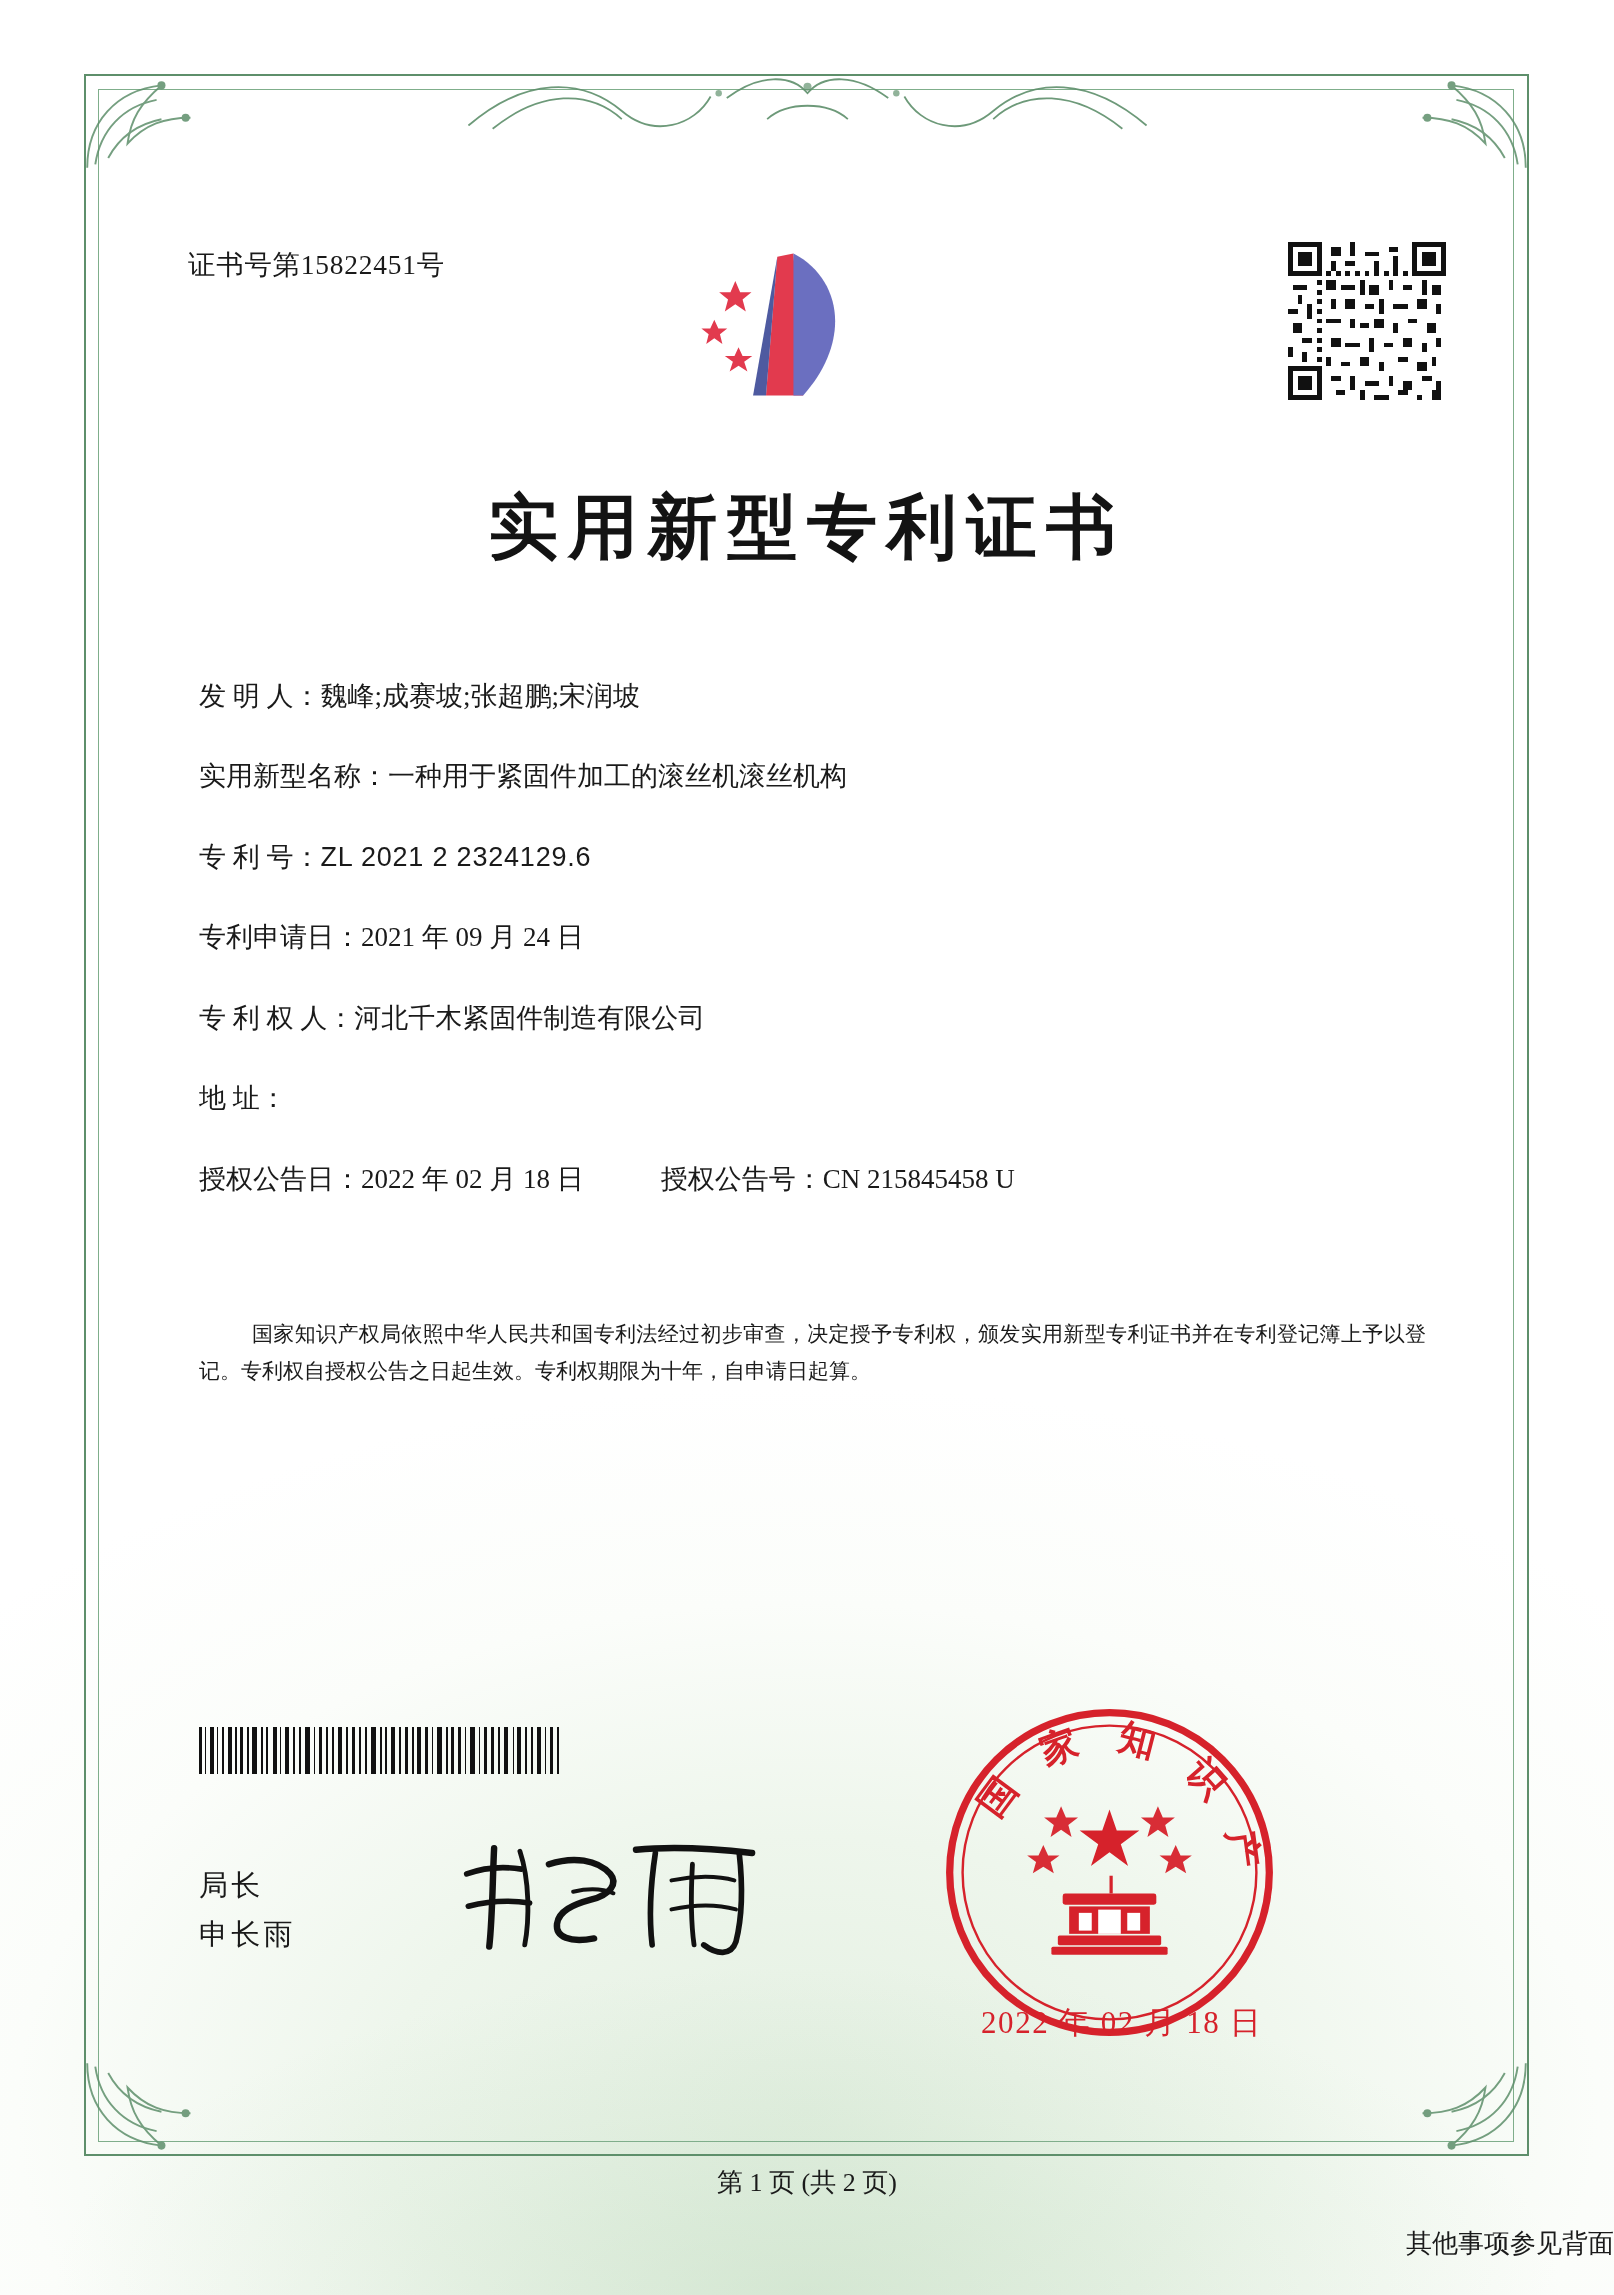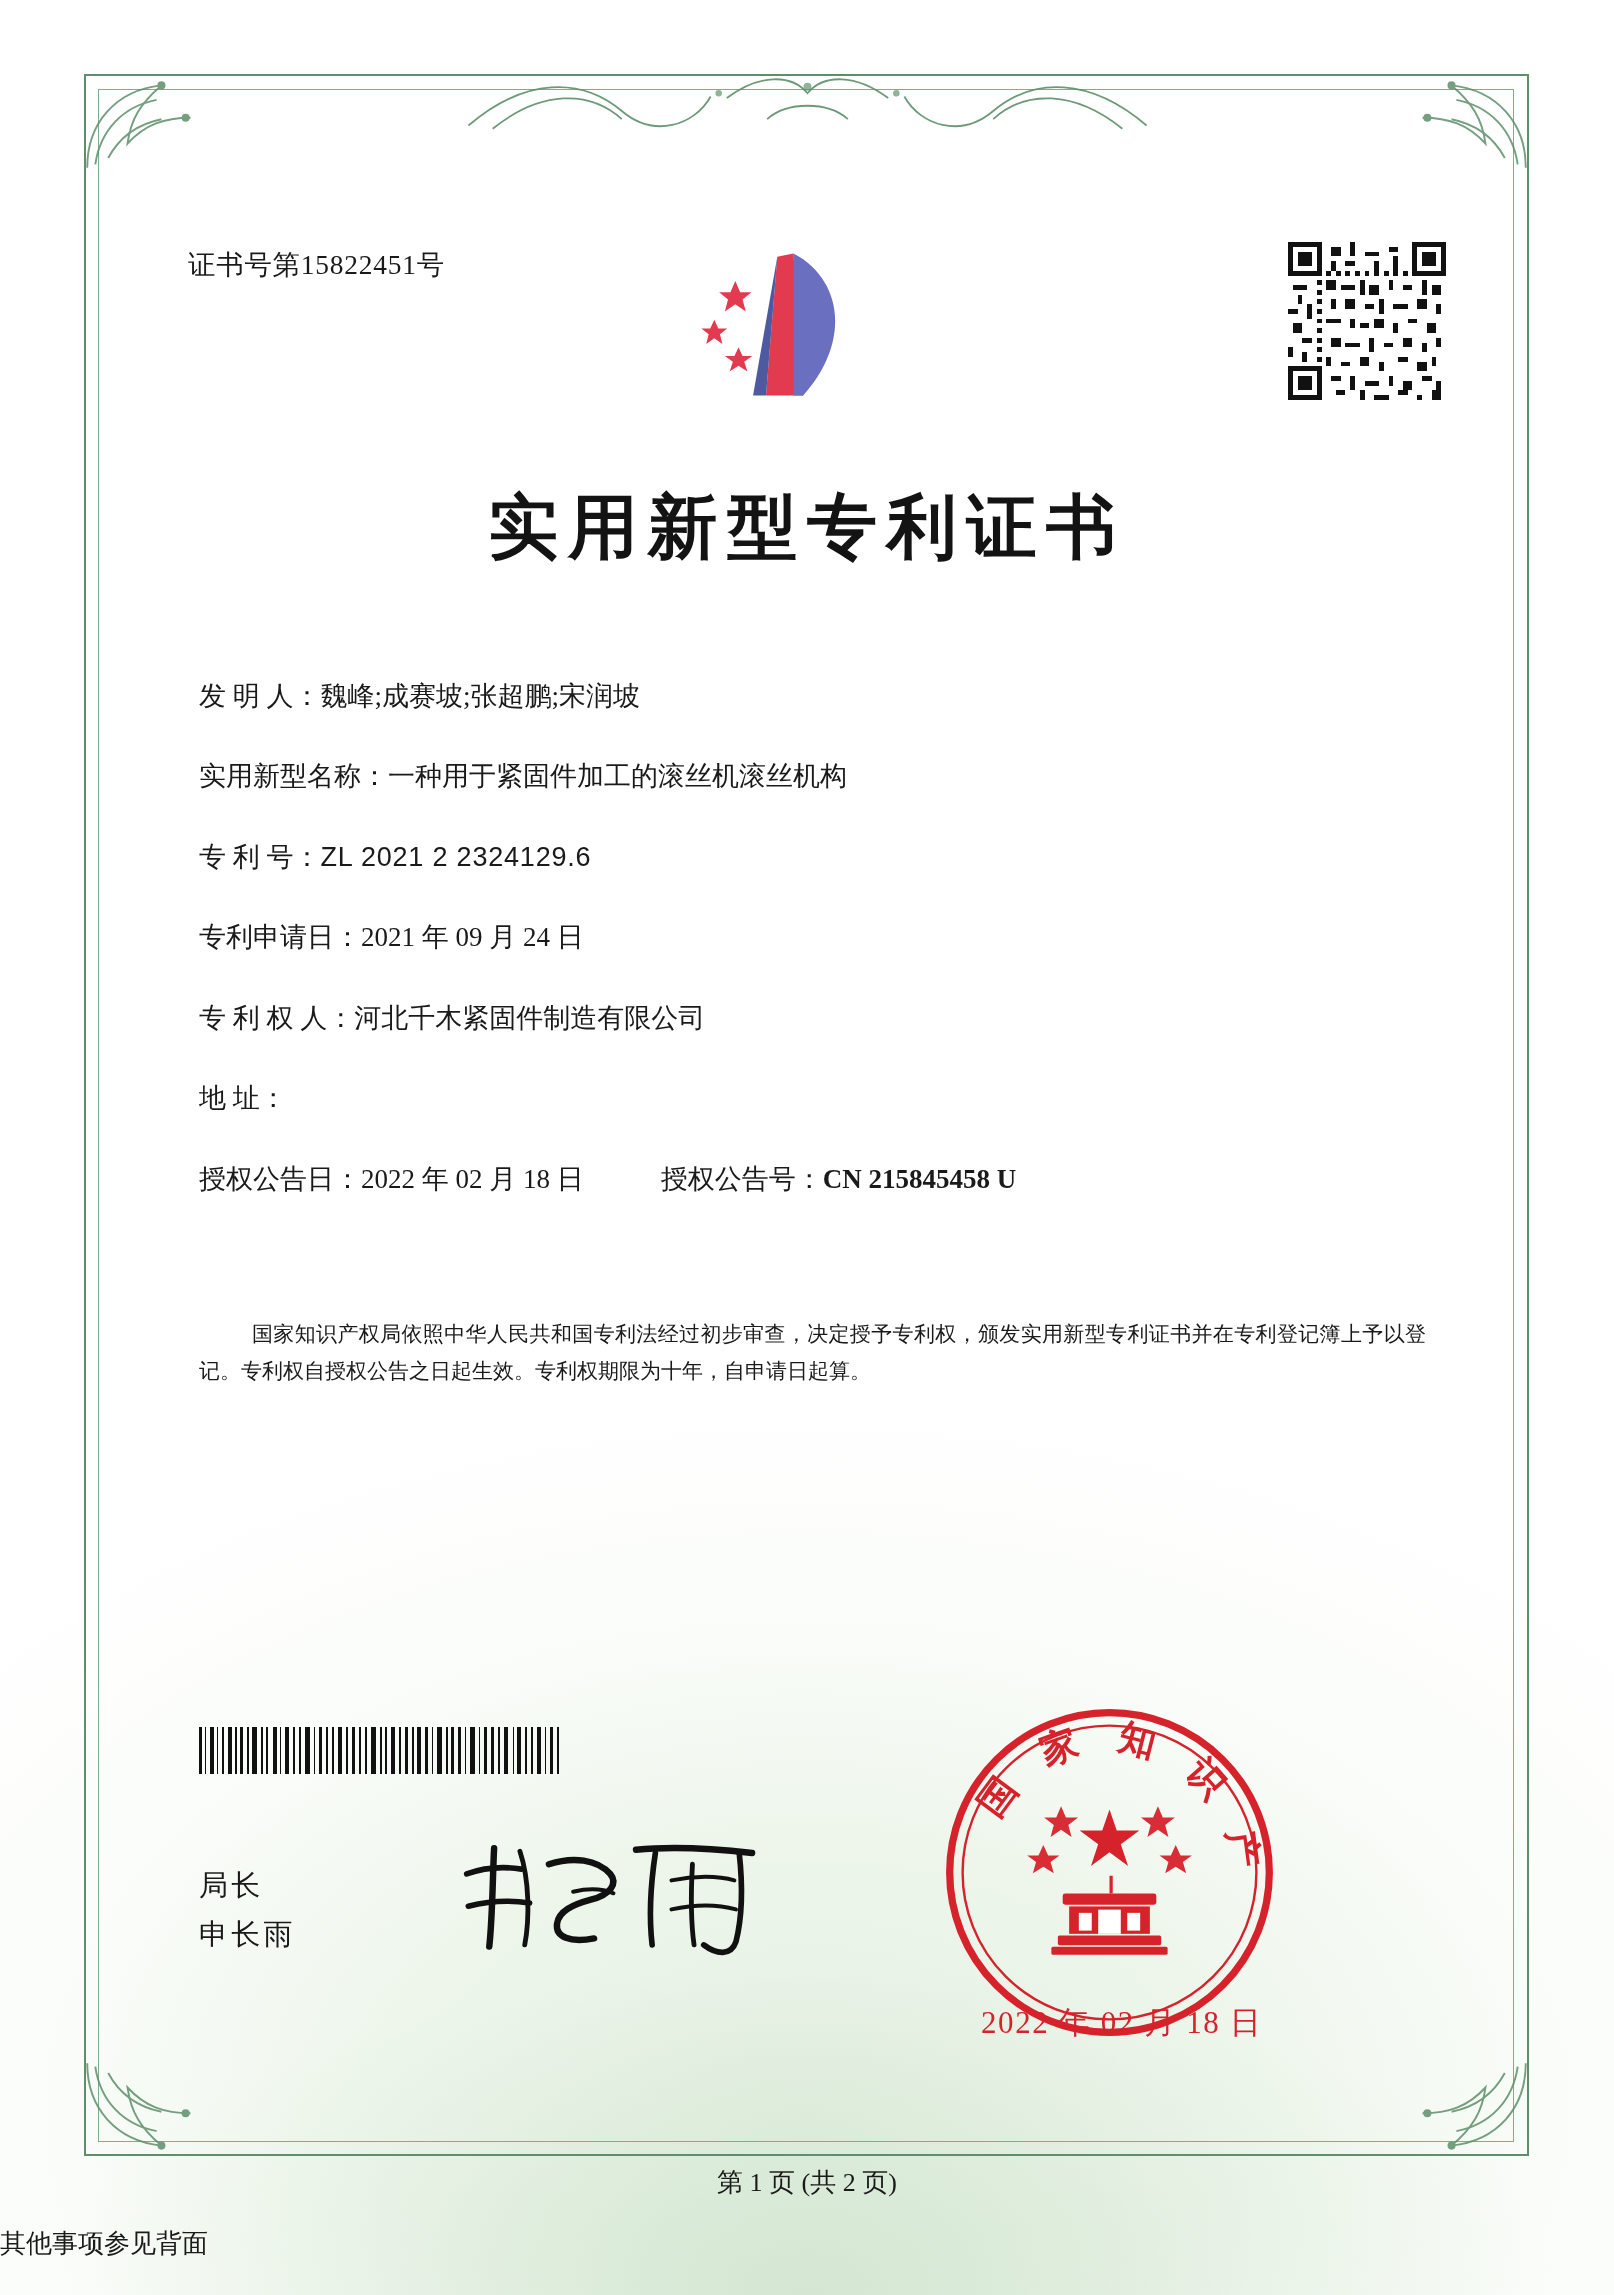--- a/index.html
+++ b/index.html
@@ -183,21 +183,21 @@
     position: absolute;
     left: 0; top: 2165px;
     width: 1614px;
     text-align: center;
     font-size: 26px;
   }
   .backside-note {
     position: absolute;
     left: 0; top: 2226px;
     width: 1614px;
-    text-align: left;
+    text-align: right;
     font-size: 26px;
   }
 
   
   .bottom-wash {
     position:absolute; left:0; bottom:0; width:1614px; height:726px;
     background: radial-gradient(ellipse 969px 420px at 50% 100%, rgba(171,207,170,.35) 0%, rgba(171,207,170,.12) 45%, rgba(255,255,255,0) 78%);
     pointer-events: none;
   }
 </style>
@@ -431,21 +431,21 @@
 
     <div class="row">
       <span class="lbl">地        址：</span>
     </div>
 
     <div class="row">
       <span class="lbl">授权公告日：</span>
       <span class="val" style="flex:0 0 auto;">2022 年 02 月 18 日</span>
       <span class="gap" style="display:inline-block;width:77px;"></span>
       <span class="lbl">授权公告号：</span>
-      <span class="val" style="flex:0 0 auto;font-weight:bold;">CN 215845458 U</span>
+      <span class="val" style="flex:0 0 auto;">CN 215845458 U</span>
     </div>
 
   </div>
 
   <div class="paras">
     <p>国家知识产权局依照中华人民共和国专利法经过初步审查，决定授予专利权，颁发实用新型专利证书并在专利登记簿上予以登记。专利权自授权公告之日起生效。专利权期限为十年，自申请日起算。</p>
   </div>
 
   <div class="barcode">
     <svg viewBox="0 0 500 58" preserveAspectRatio="none" shape-rendering="crispEdges" aria-hidden="true">

